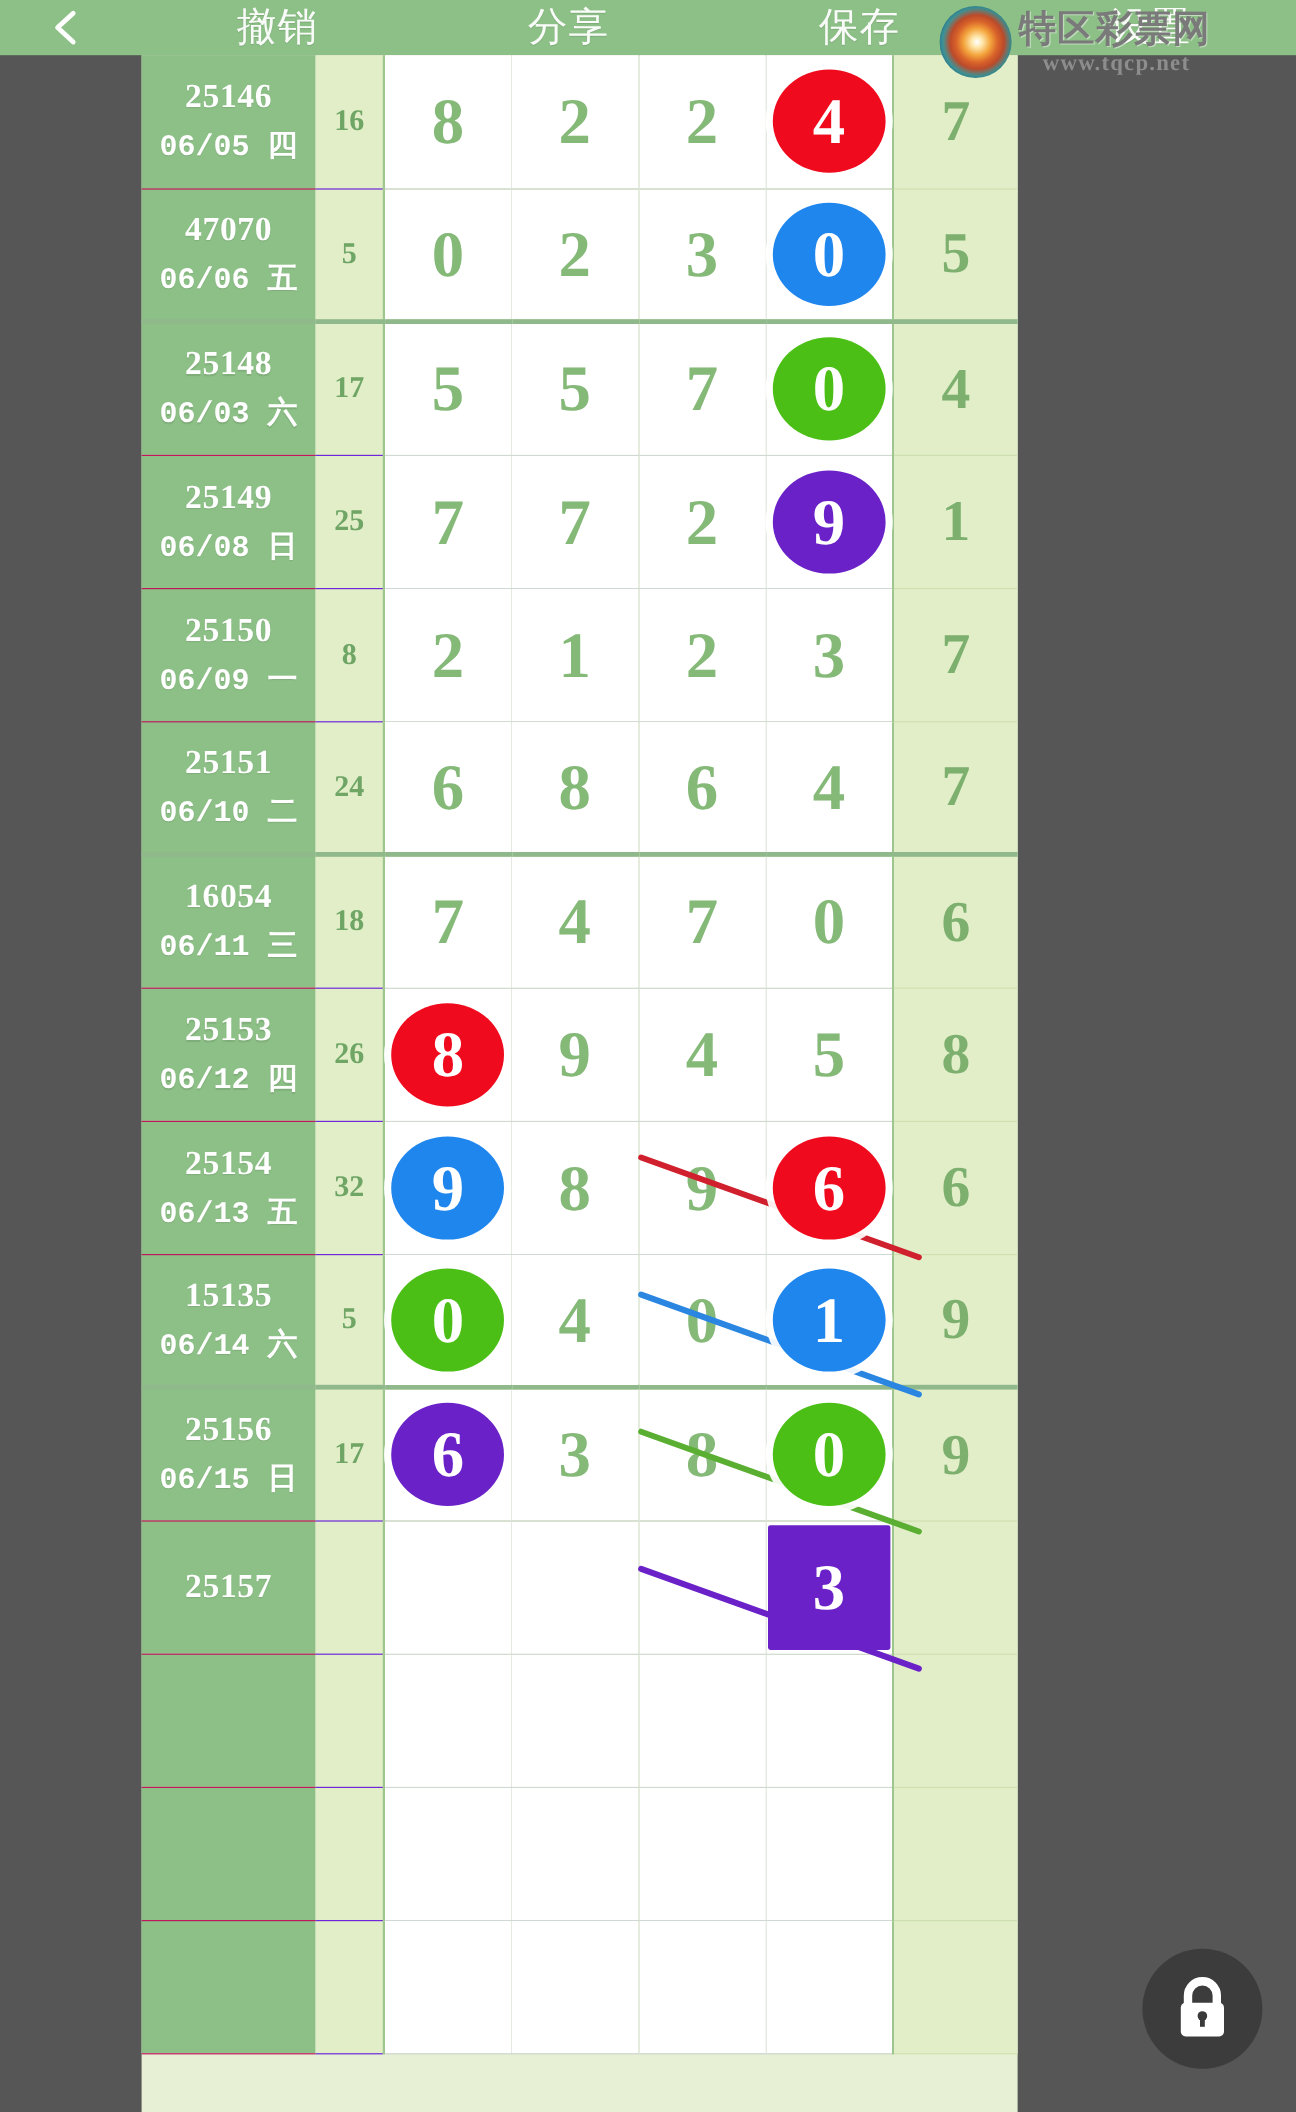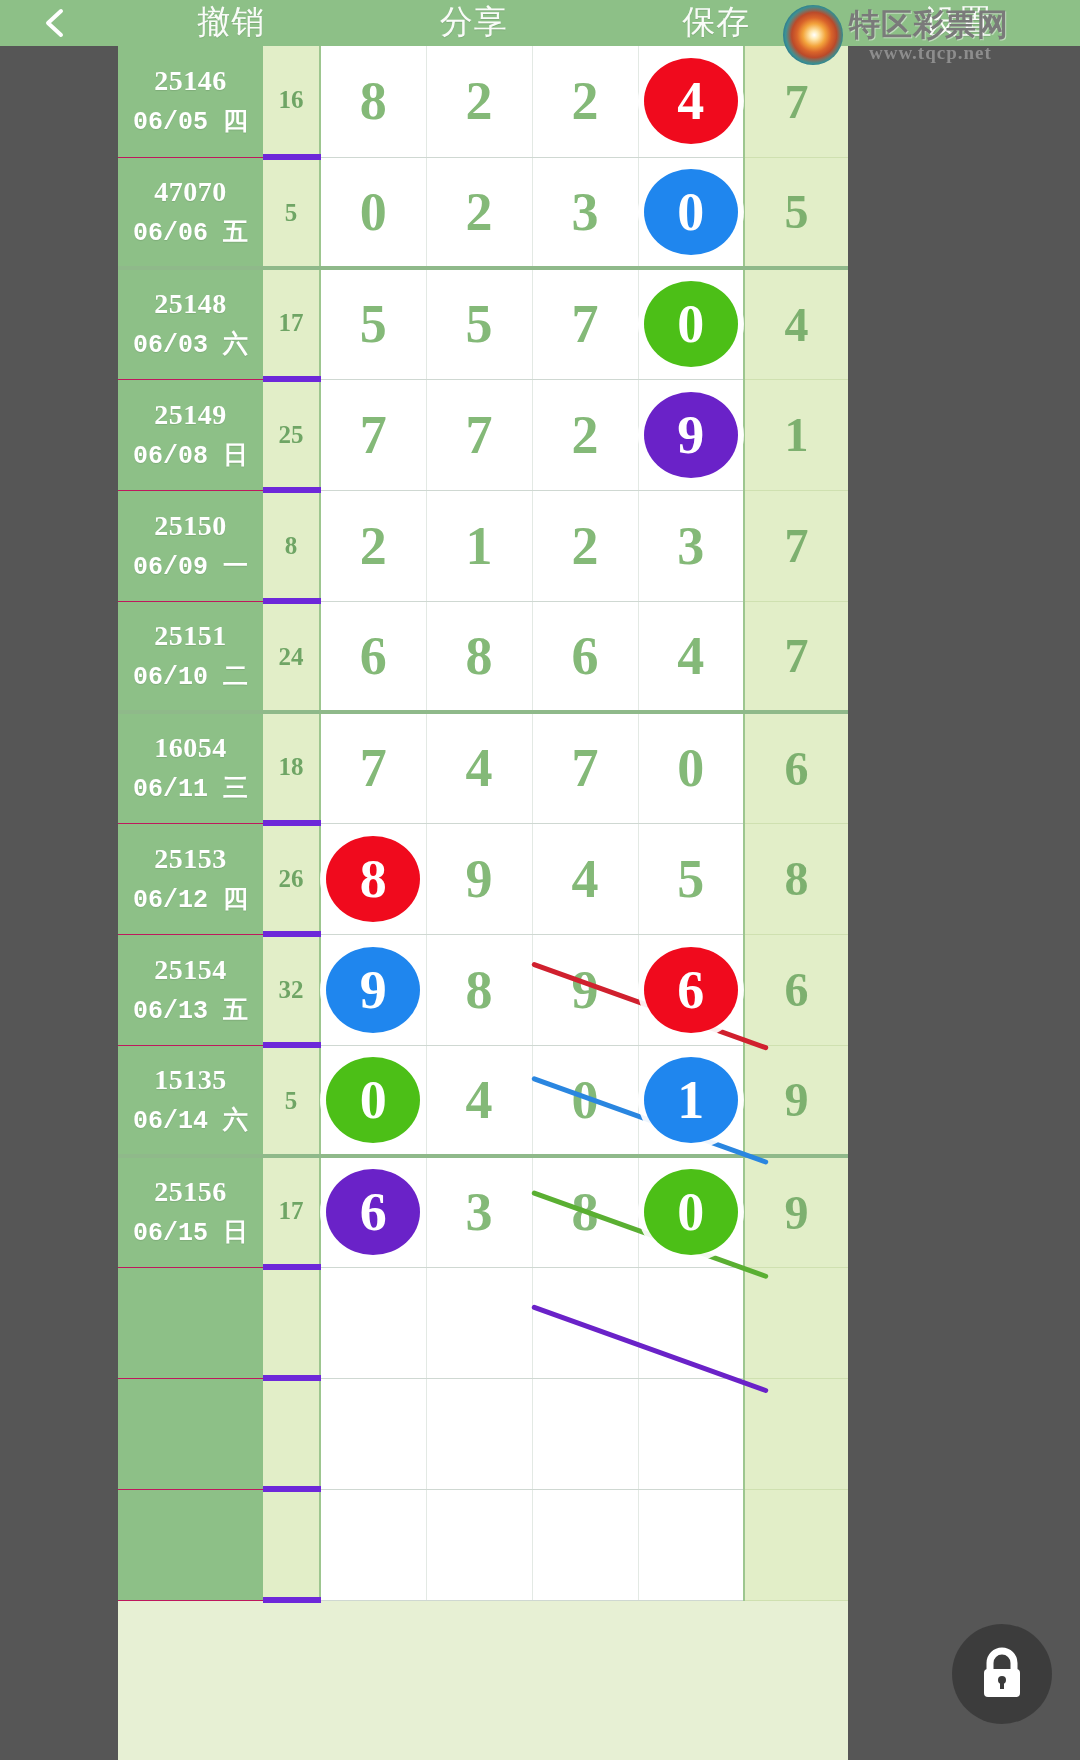--- a/index.html
+++ b/index.html
@@ -83,21 +83,21 @@
     font-family: Liberation Mono, monospace;
     text-shadow: 0 1px 1px rgba(0,0,0,.10);
   }
   td.issue.pred .iss-no { font-size: 28px; }
 
   
   td.sum {
     background: #e2eec8;
     text-align: center; vertical-align: middle;
     color: #6fa565; font-size: 25px; font-weight: bold;
-    border-bottom: 6px solid #6d28d9;
+    border-bottom: 1px solid #6d28d9;
     border-right: 2px solid #9dc68f;
     font-family: "Liberation Serif", serif;
   }
 
   
   td.dg {
     background: #ffffff;
     text-align: center; vertical-align: middle;
     border-bottom: 1px solid #cfd8d2;
     border-right: 1px solid #e3e9e4;
@@ -333,20 +333,31 @@
               <div class="iss-date">06/15 日</div>
             </td>
             <td class="sum">17</td>
             <td class="dg"><span class="ball purple">6</span></td>
             <td class="dg"><span class="plain">3</span></td>
             <td class="dg"><span class="plain">8</span></td>
             <td class="dg"><span class="ball green">0</span></td>
             <td class="tail">9</td>
           </tr>
           <tr class="row">
+            <td class="issue pred">
+              <div class="iss-no">25157</div>
+            </td>
+            <td class="sum"></td>
+            <td class="dg"></td>
+            <td class="dg"></td>
+            <td class="dg"></td>
+            <td class="dg"><span class="sq">3</span></td>
+            <td class="tail"></td>
+          </tr>
+          <tr class="row">
             <td class="issue"></td>
             <td class="sum"></td>
             <td class="dg"></td>
             <td class="dg"></td>
             <td class="dg"></td>
             <td class="dg"></td>
             <td class="tail"></td>
           </tr>
           <tr class="row">
             <td class="issue"></td>

